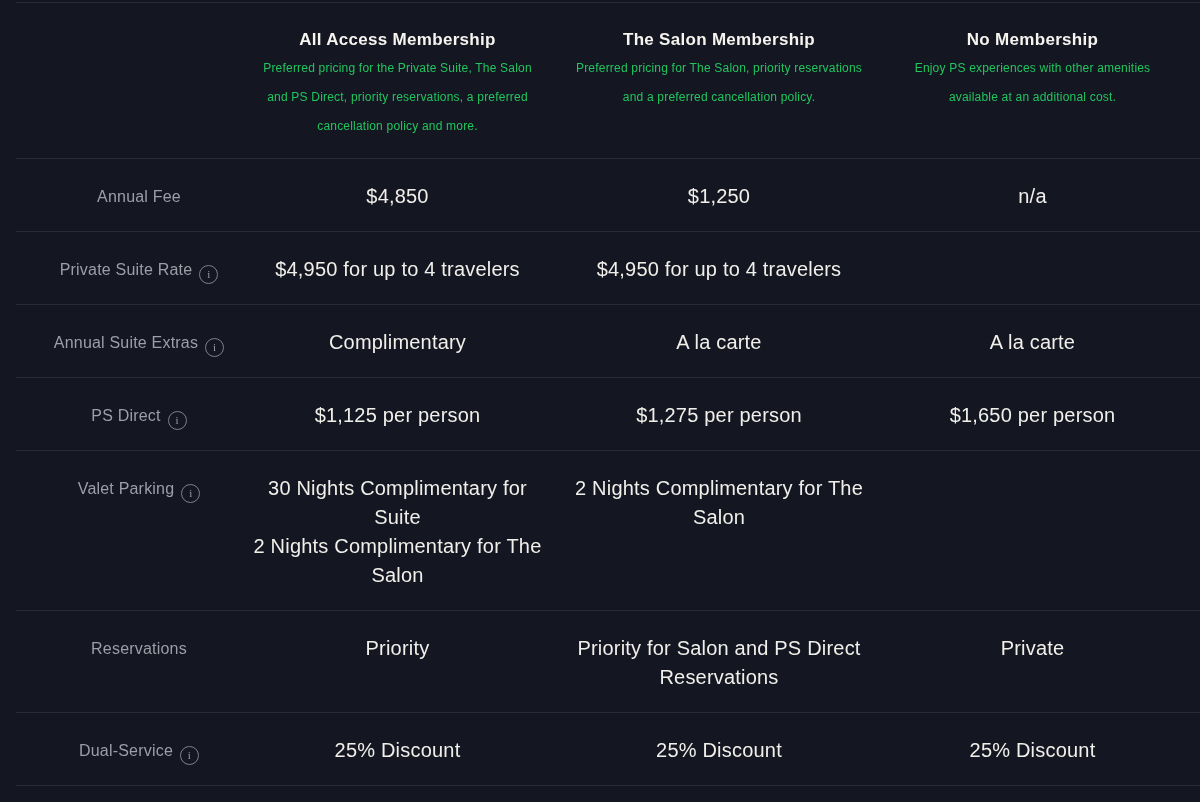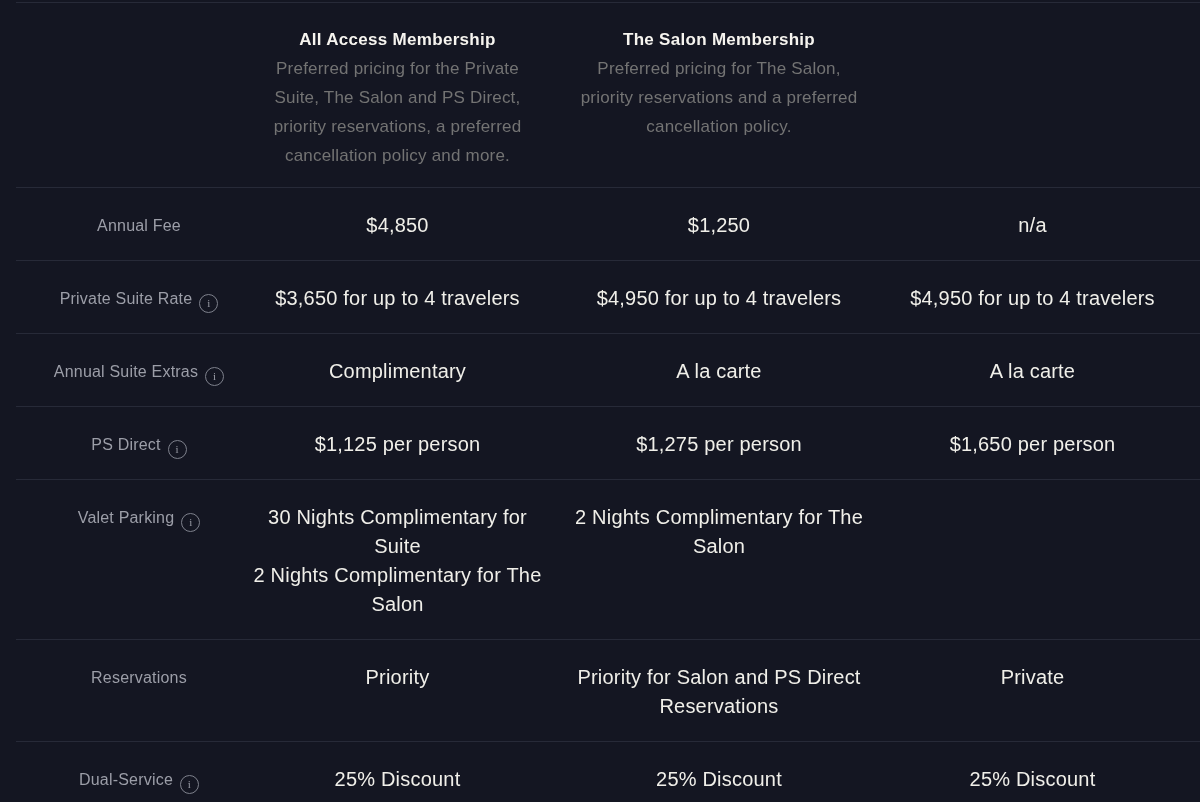--- a/index.html
+++ b/index.html
@@ -29,22 +29,22 @@
     padding: 22px 30px 17px 0;
   }
   .col-title {
     color: #f6f4ef;
     font-size: 17px;
     font-weight: bold;
     line-height: 29px;
     letter-spacing: 0.3px;
   }
   .col-desc {
-    color: #737373;
-    font-size: 17px;
+    color: #22c55e;
+    font-size: 12px;
     line-height: 29px;
     max-width: 295px;
   }
   
   .label-cell {
     padding: 23px 10px 20px 20px;
     color: #9c9ea8;
     font-size: 16px;
     line-height: 29px;
     white-space: nowrap;
@@ -81,20 +81,24 @@
   <div class="grid-row">
     <div class="label-cell"></div>
     <div class="header-cell">
       <div class="col-title">All Access Membership</div>
       <div class="col-desc">Preferred pricing for the Private Suite, The Salon and PS Direct, priority reservations, a preferred cancellation policy and more.</div>
     </div>
     <div class="header-cell">
       <div class="col-title">The Salon Membership</div>
       <div class="col-desc">Preferred pricing for The Salon, priority reservations and a preferred cancellation policy.</div>
     </div>
+    <div class="header-cell">
+      <div class="col-title">No Membership</div>
+      <div class="col-desc">Enjoy PS experiences with other amenities available at an additional cost.</div>
+    </div>
   </div>
 
   <div id="rows">
   <div class="grid-row">
     <div class="label-cell">
       <span>Annual Fee</span>
     </div>
     <div class="value-cell">
           <div class="value-line">$4,850</div>
         </div>
@@ -104,23 +108,20 @@
     <div class="value-cell">
           <div class="value-line">n/a</div>
         </div>
   </div>
 
 
   <div class="grid-row">
     <div class="label-cell">
       <span>Private Suite Rate</span><span class="info-icon">i</span>
     </div>
-    <div class="value-cell">
-          <div class="value-line">$3,650 for up to 4 travelers</div>
-        </div>
     <div class="value-cell">
           <div class="value-line">$4,950 for up to 4 travelers</div>
         </div>
     <div class="value-cell">
           <div class="value-line">$4,950 for up to 4 travelers</div>
         </div>
   </div>
 
   <div class="grid-row">
     <div class="label-cell">

